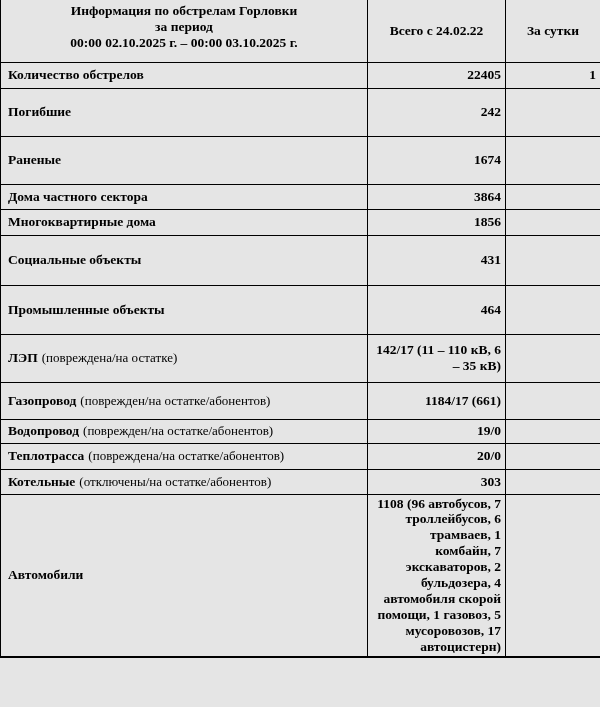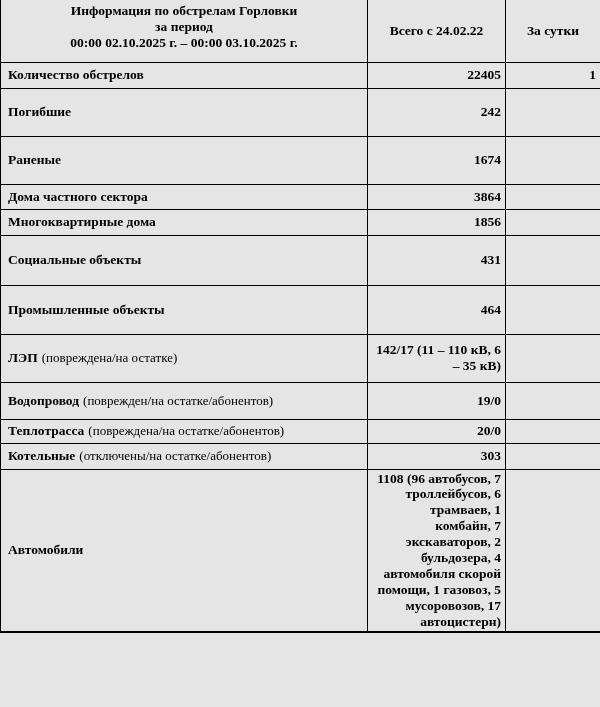--- a/index.html
+++ b/index.html
@@ -135,20 +135,25 @@
         <td class="label-cell"><span>Промышленные объекты</span><span class="note"></span></td>
         <td class="total-cell">464</td>
         <td class="daily-cell"></td>
       </tr>
       <tr>
         <td class="label-cell"><span>ЛЭП</span><span class="note">(повреждена/на остатке)</span></td>
         <td class="total-cell">142/17 (11 – 110 кВ, 6 – 35 кВ)</td>
         <td class="daily-cell"></td>
       </tr>
       <tr>
+        <td class="label-cell"><span>Газопровод</span><span class="note">(поврежден/на остатке/абонентов)</span></td>
+        <td class="total-cell">1184/17 (661)</td>
+        <td class="daily-cell"></td>
+      </tr>
+      <tr>
         <td class="label-cell"><span>Водопровод</span><span class="note">(поврежден/на остатке/абонентов)</span></td>
         <td class="total-cell">19/0</td>
         <td class="daily-cell"></td>
       </tr>
       <tr>
         <td class="label-cell"><span>Теплотрасса</span><span class="note">(повреждена/на остатке/абонентов)</span></td>
         <td class="total-cell">20/0</td>
         <td class="daily-cell"></td>
       </tr>
       <tr>

